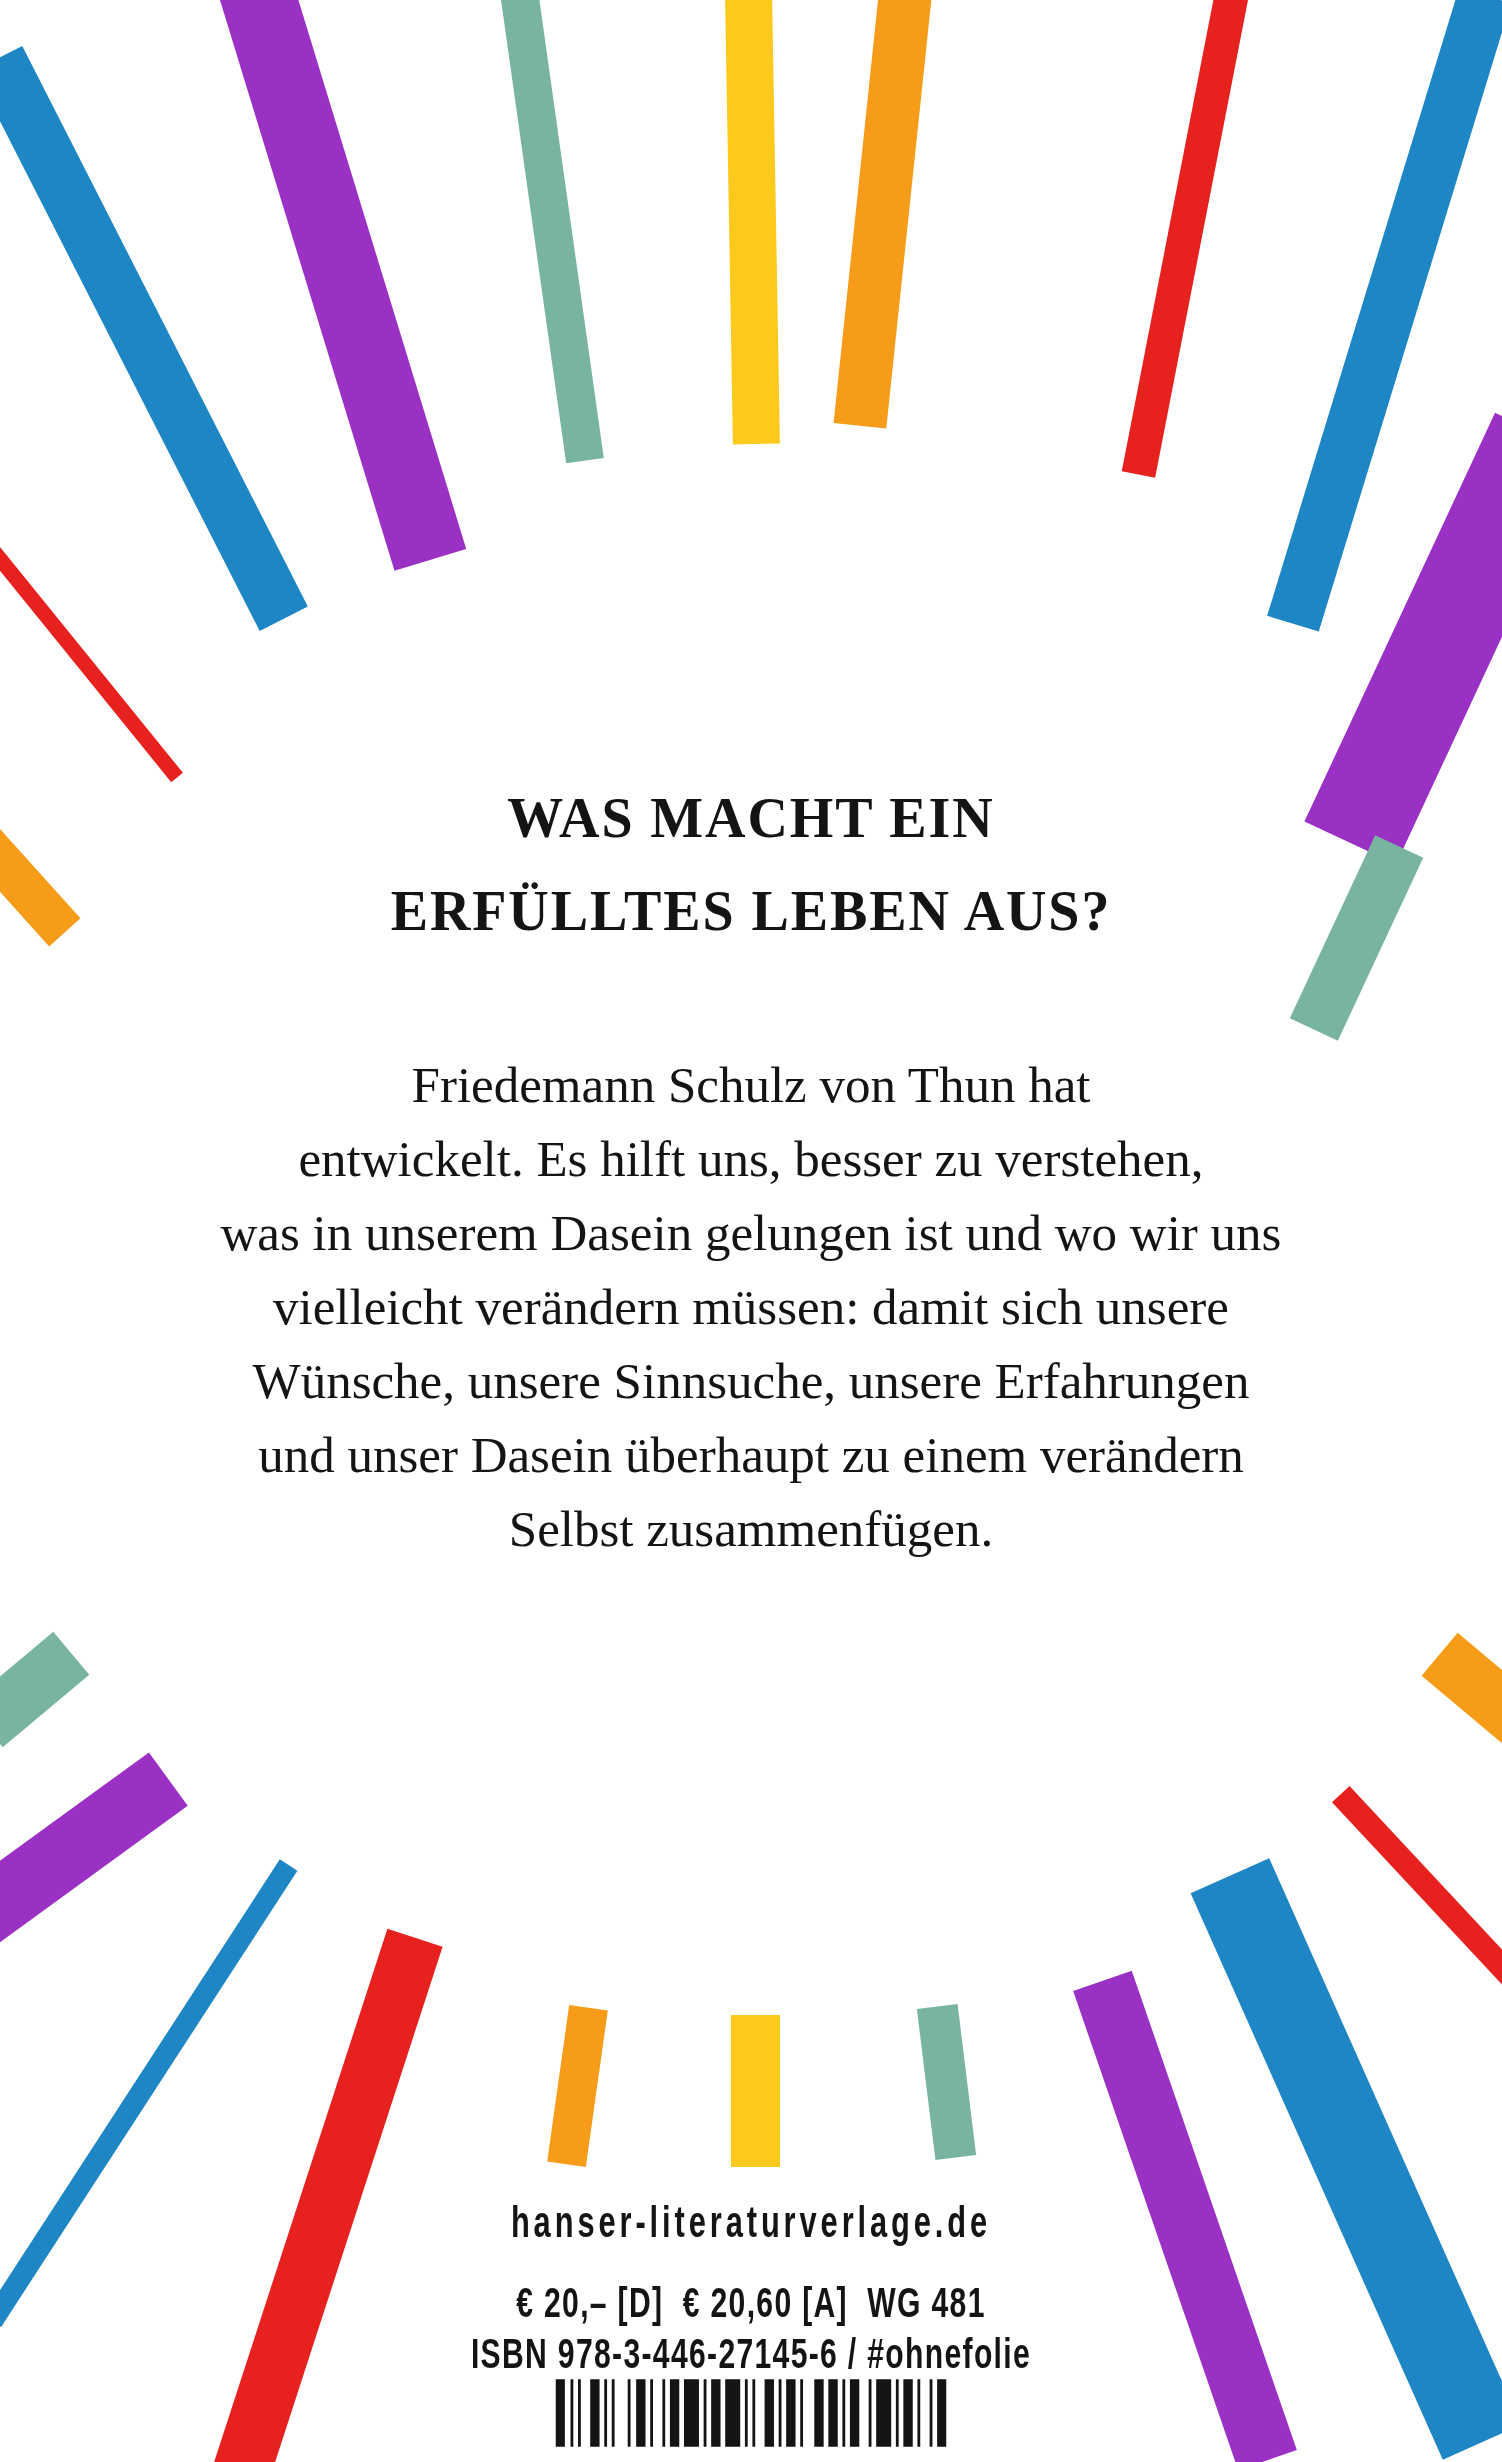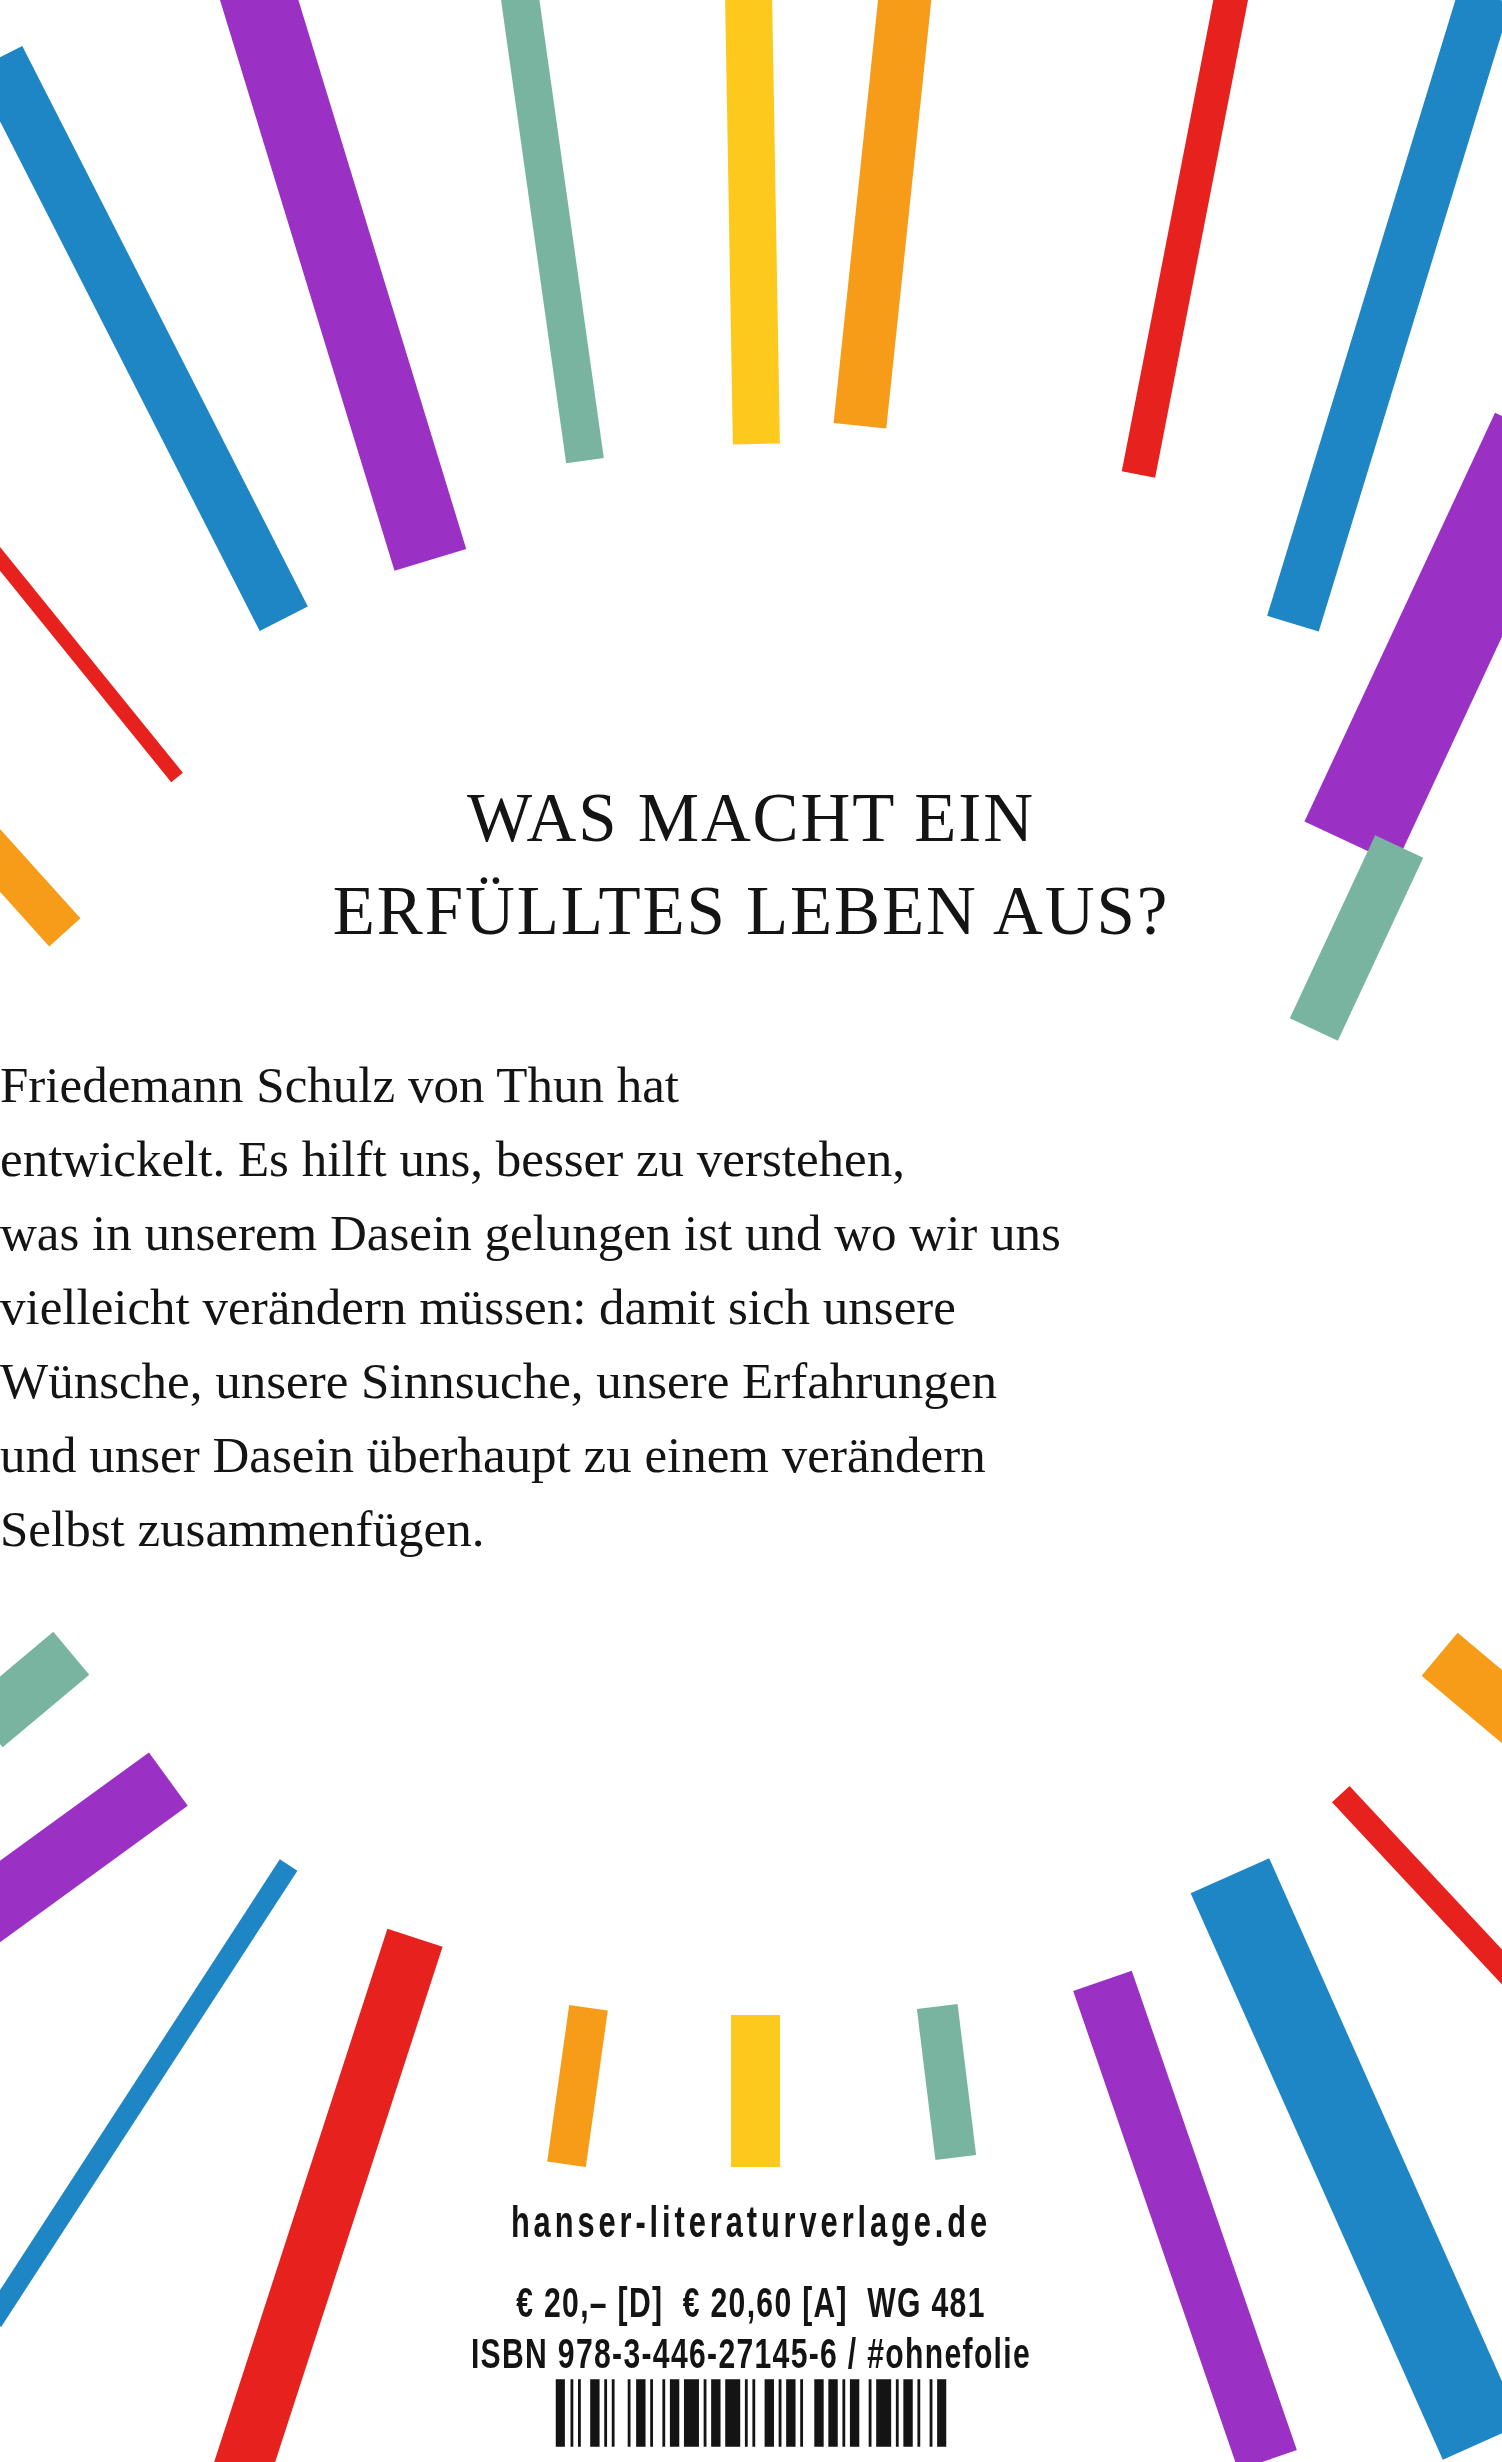--- a/index.html
+++ b/index.html
@@ -15,28 +15,29 @@
   .c-red   {background:var(--red);}
   .c-orange{background:var(--orange);}
   .c-yellow{background:var(--yellow);}
   .c-teal  {background:var(--teal);}
   .c-blue  {background:var(--blue);}
   .c-purple{background:var(--purple);}
   
   .headline{
     position:absolute;left:0;top:772px;width:100%;
     text-align:center;
-    font-size:69px;line-height:93px;
+    font-size:56px;line-height:93px;
     letter-spacing:1.9px;
     color:var(--ink);
-    font-weight:400;
+    font-weight:700;
   }
   
   .blurb{
     position:absolute;left:0;top:1048px;width:100%;
+    text-align:center;
     font-size:51px;line-height:74px;
     color:var(--ink);
   }
   
   .footer-line{
     position:absolute;left:0;width:100%;
     text-align:center;
     font-family:"Liberation Sans", sans-serif;
     font-weight:600;
     color:var(--ink);

